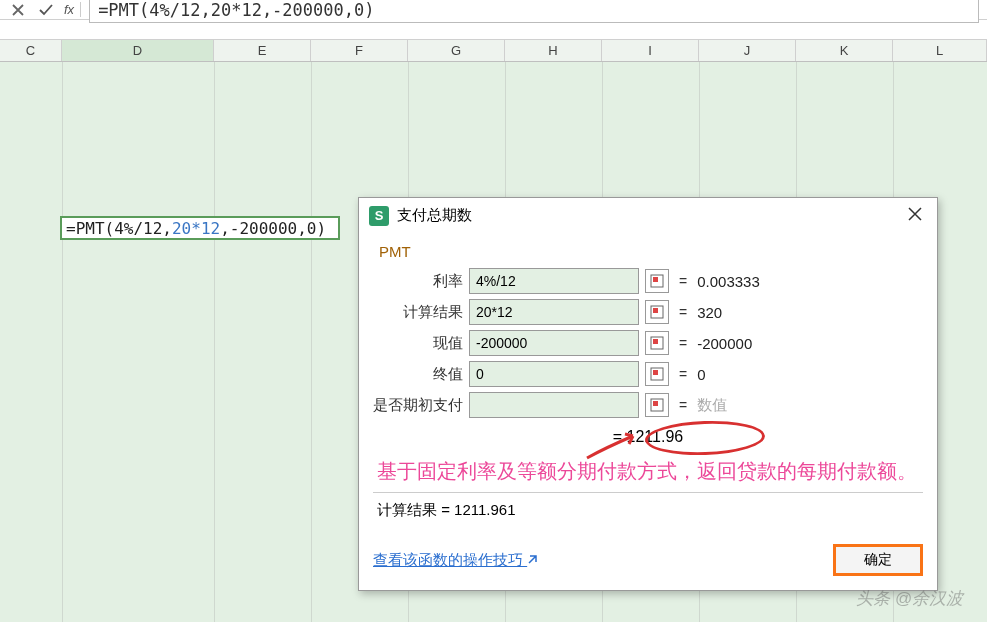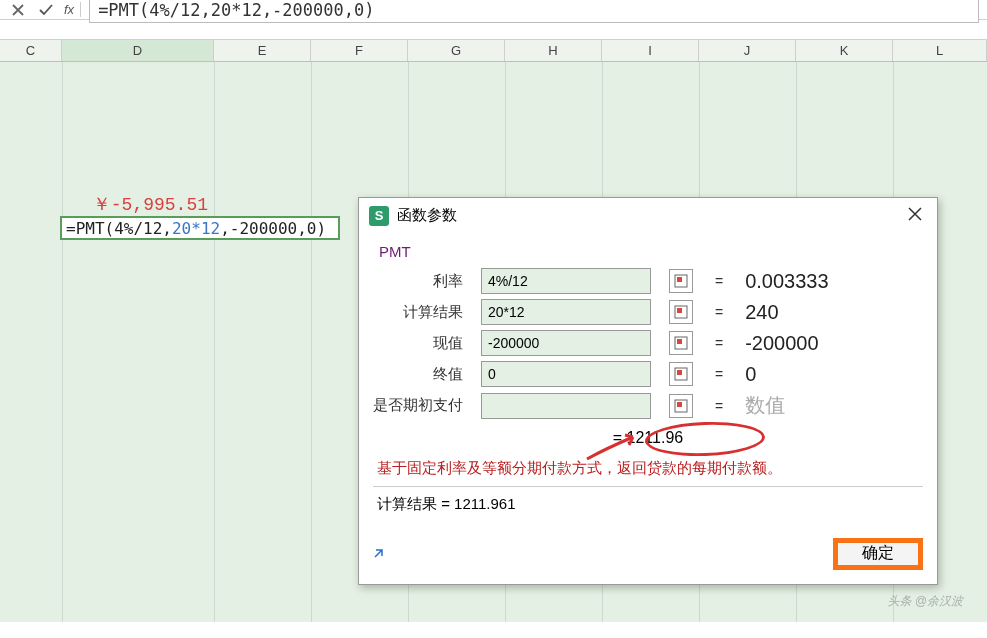--- a/index.html
+++ b/index.html
@@ -140,28 +140,28 @@
     font-weight: bold;
     font-size: 13px;
     display:flex;align-items:center;justify-content:center;
   }
   .close-x { font-size: 20px; cursor: pointer; color:#333; padding:0 4px; }
   .dlg-body {
     padding: 6px 14px 8px 14px;
   }
   .func-name {
     font-size: 15px;
-    color: #701a75;
+    color: #a16207;
     margin: 4px 0 8px 6px;
   }
   .param-row {
     display: flex;
     align-items: center;
     margin: 5px 0;
-    gap: 18px;
+    gap: 6px;
   }
   .param-label {
     width: 90px;
     text-align: right;
     color: #333;
     font-size: 15px;
   }
   .param-input {
     width: 170px;
     height: 26px;
@@ -174,21 +174,21 @@
     width: 24px;
     height: 24px;
     border: 1px solid #999;
     background: #fff;
     display:flex;align-items:center;justify-content:center;
     cursor:pointer;
   }
   .ref-btn svg { width:14px; height:14px; }
   .eq { padding: 0 4px; color:#333; }
   .param-result {
-    font-size: 20px;
+    font-size: 15px;
     color: #222;
   }
   .param-result.placeholder { color: #aaa; }
   .calc-line {
     text-align: center;
     margin: 10px 0 6px 0;
     font-size: 16px;
     position: relative;
   }
   .circle-mark {
@@ -200,22 +200,22 @@
     left: 272px;
     top: -7px;
     transform: rotate(-2deg);
   }
   .arrow-mark {
     position:absolute;
     left: 212px;
     top: 2px;
   }
   .desc {
-    font-size: 15px;
-    color: #b91c1c;
+    font-size: 20px;
+    color: #ec4899;
     margin: 10px 4px 6px 4px;
     line-height: 1.5;
   }
   .desc.center { text-align:center; padding: 0 20px; }
   .hr { border-top:1px solid #ccc; margin:6px 0; }
   .result-line {
     font-size: 15px;
     margin: 8px 4px;
   }
   .dlg-footer {
@@ -226,32 +226,32 @@
   }
   .help-link {
     color: #2a6ecf;
     text-decoration: underline;
     font-size: 15px;
     cursor:pointer;
   }
   .btn {
     width: 90px;
     height: 32px;
-    border: 5px solid #f97316;
+    border: 3px solid #f97316;
     background: #f4f4f4;
-    font-size: 16px;
+    font-size: 14px;
     cursor: pointer;
   }
   .btn-group { display:flex; gap:14px; }
   
   .watermark {
     position:absolute;
     right: 24px;
     bottom: 12px;
-    font-size: 12px;
+    font-size: 17px;
     font-style: italic;
     color: rgba(100,100,100,.45);
     font-weight: 500;
   }
 </style>
 </head>
 <body>
 
 <div class="formula-bar">
   <div class="fb-btn cancel">
@@ -288,31 +288,30 @@
     <div class="vline" style="left:214px"></div>
     <div class="vline" style="left:311px"></div>
     <div class="vline" style="left:408px"></div>
     <div class="vline" style="left:505px"></div>
     <div class="vline" style="left:602px"></div>
     <div class="vline" style="left:699px"></div>
     <div class="vline" style="left:796px"></div>
     <div class="vline" style="left:893px"></div>
   </div>
 
-  <div class="cell-d5">￥-5,995.51</div>
 
   <div class="edit-cell">
     <span>=PMT(</span><span>4%/12</span><span>,</span><span class="hl">20*12</span><span>,-200000,0)</span>
   </div>
 
   <div class="dialog">
     <div class="dlg-title">
       <div class="dlg-title-left">
         <div class="app-icon">S</div>
-        <span>函数参数</span>
+        <span>支付总期数</span>
       </div>
       <div class="close-x">
         <svg width="16" height="16" viewBox="0 0 16 16">
             <path d="M2 2 L14 14 M14 2 L2 14" stroke="#333" stroke-width="1.5"></path>
           </svg>
       </div>
     </div>
     <div class="dlg-body">
       <div class="func-name">PMT</div>
 
@@ -332,21 +331,21 @@
       <div class="param-row">
         <div class="param-label">计算结果</div>
         <input class="param-input" value="20*12" style="">
         <div class="ref-btn">
             <svg viewBox="0 0 14 14">
               <rect x="1" y="1" width="12" height="12" fill="none" stroke="#666"></rect>
               <rect x="3" y="3" width="5" height="5" fill="#d44"></rect>
             </svg>
           </div>
         <span class="eq">=</span>
-        <span class="param-result">240</span>
+        <span class="param-result">320</span>
       </div>
 
       <div class="param-row">
         <div class="param-label">现值</div>
         <input class="param-input" value="-200000" style="">
         <div class="ref-btn">
             <svg viewBox="0 0 14 14">
               <rect x="1" y="1" width="12" height="12" fill="none" stroke="#666"></rect>
               <rect x="3" y="3" width="5" height="5" fill="#d44"></rect>
             </svg>
@@ -389,20 +388,21 @@
         <span>= 1211.96</span>
         <div class="circle-mark"></div>
       </div>
 
       <div class="desc">基于固定利率及等额分期付款方式，返回贷款的每期付款额。</div>
       <div class="hr"></div>
       <div class="result-line">计算结果 = 1211.961</div>
     </div>
     <div class="dlg-footer">
       <span class="help-link">
+        <span>查看该函数的操作技巧</span>
         <svg width="12" height="12" viewBox="0 0 12 12" style="vertical-align:middle">
             <path d="M3 1 L9 1 L9 7 M9 1 L2 8" stroke="#2a6ecf" stroke-width="1.5" fill="none"></path>
           </svg>
       </span>
       <div class="btn-group">
         <button class="btn">确定</button>
       </div>
     </div>
   </div>
 

